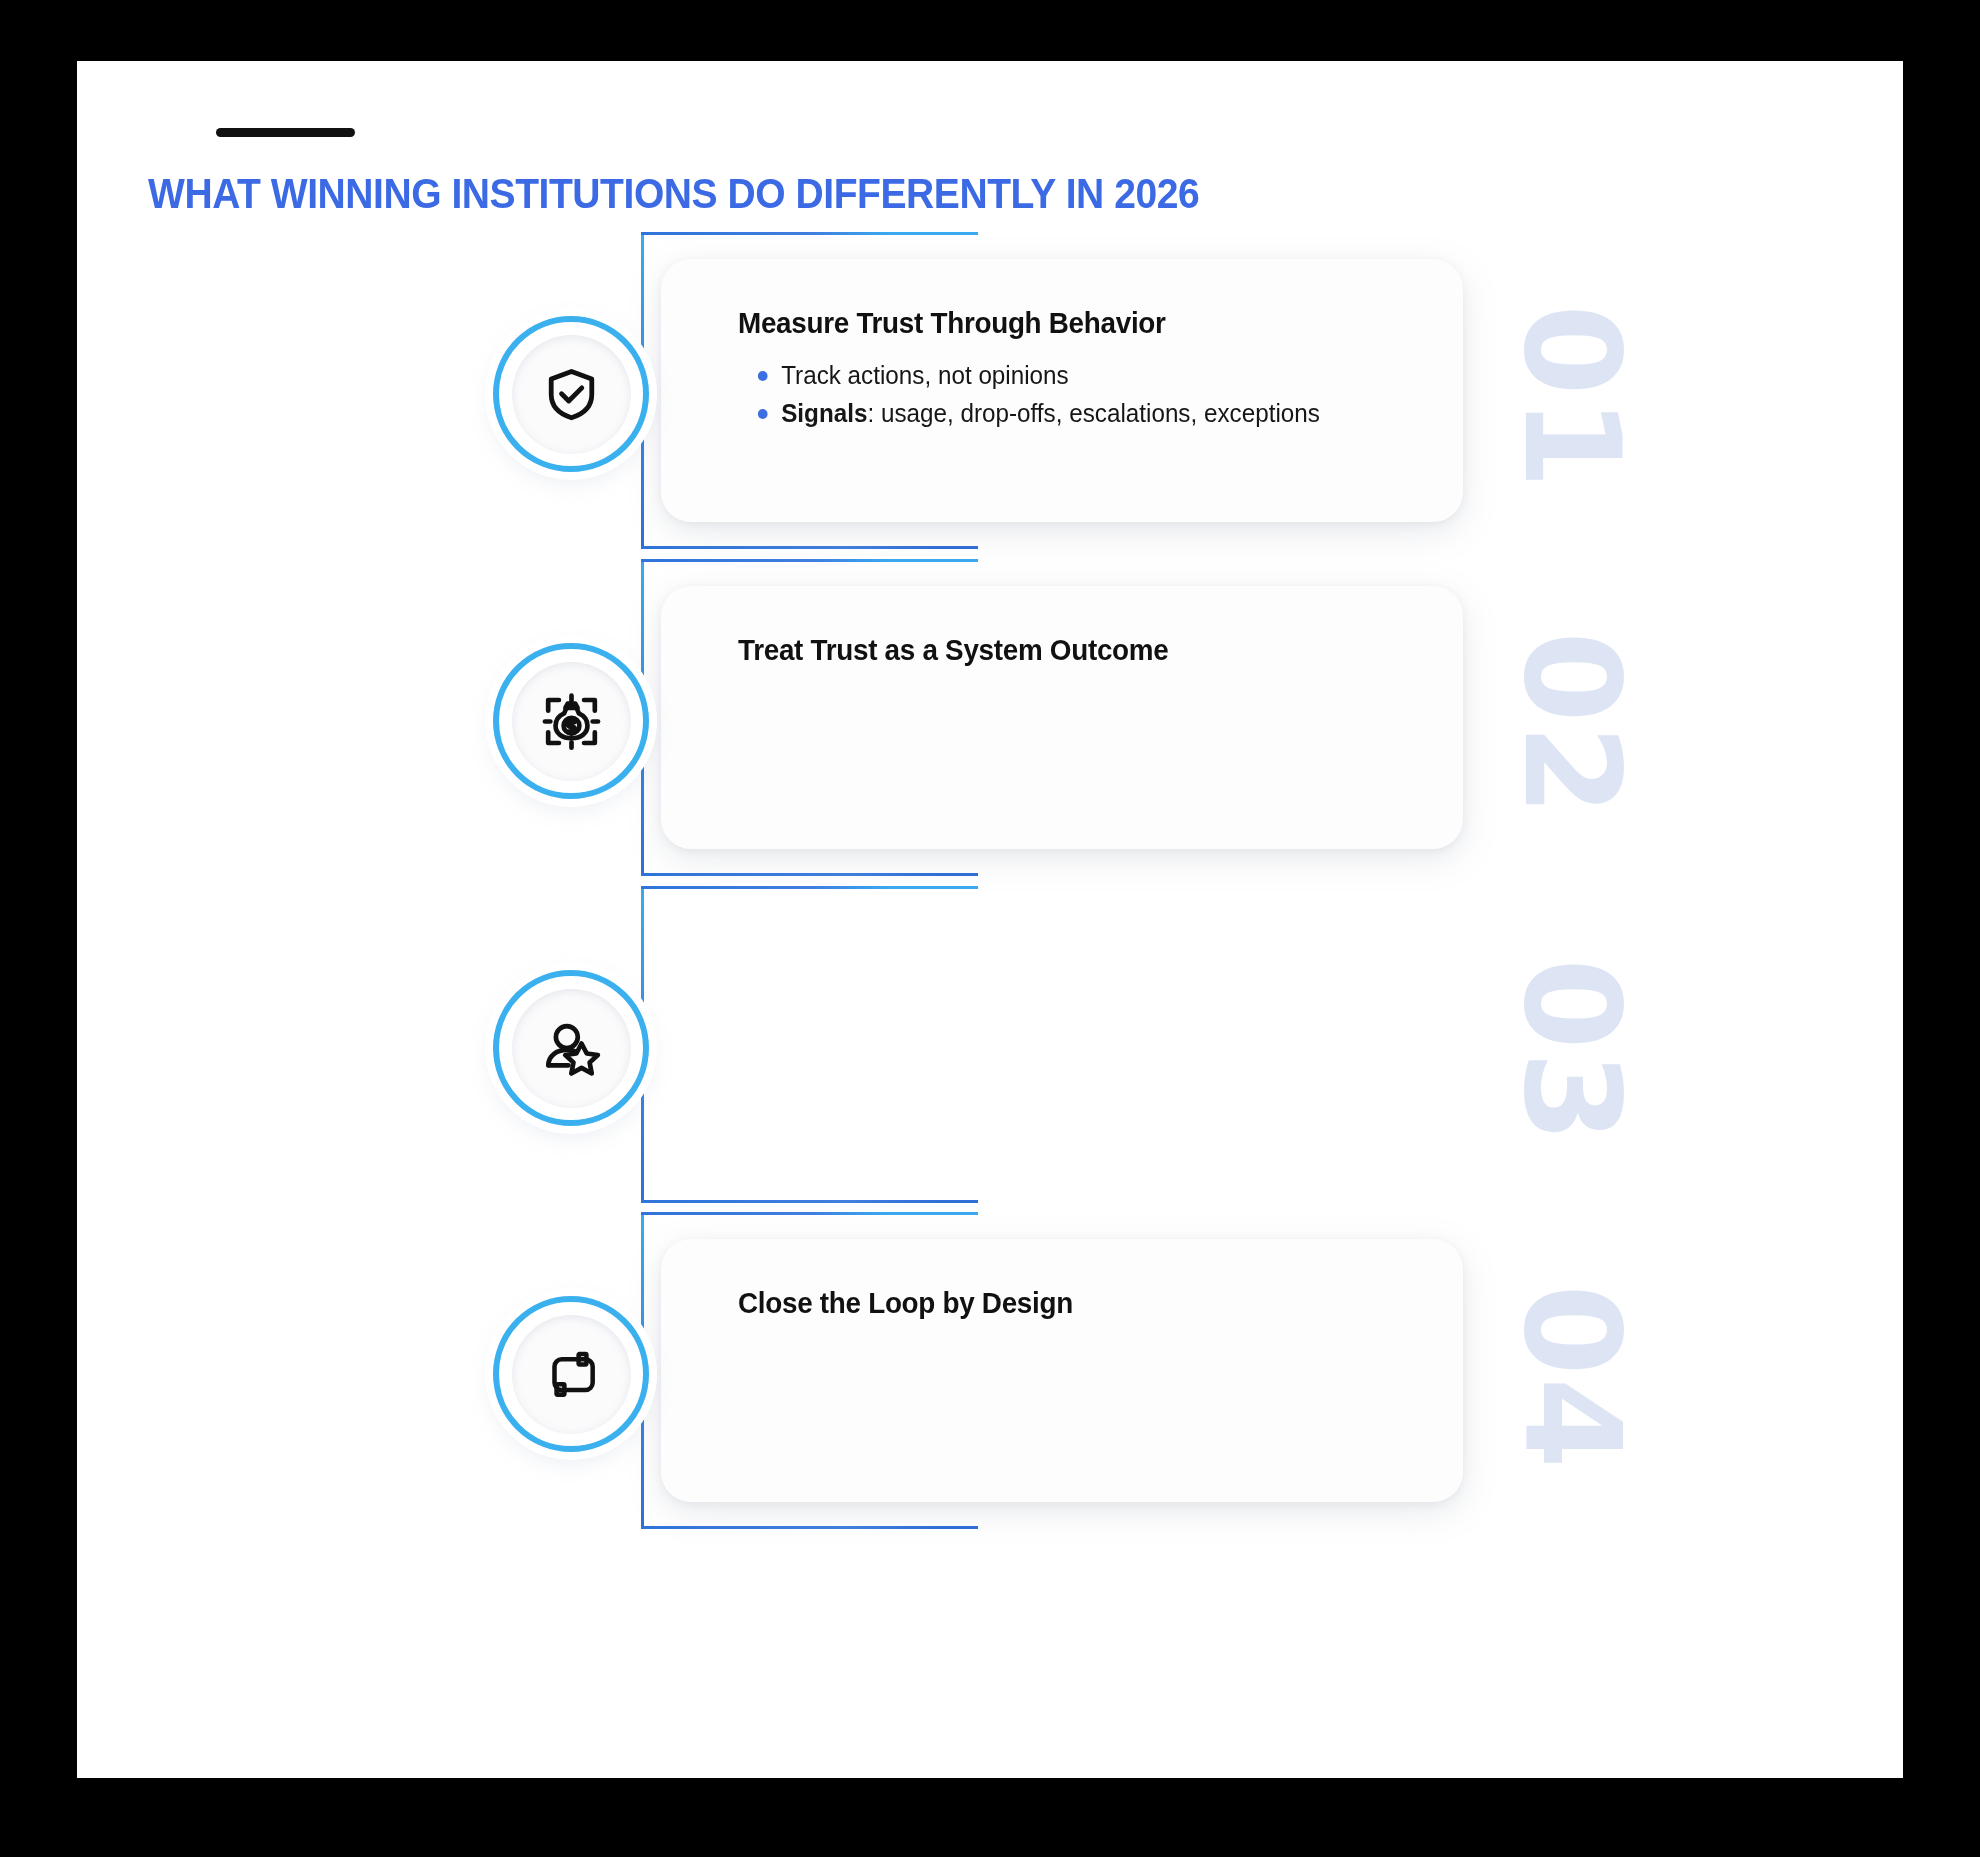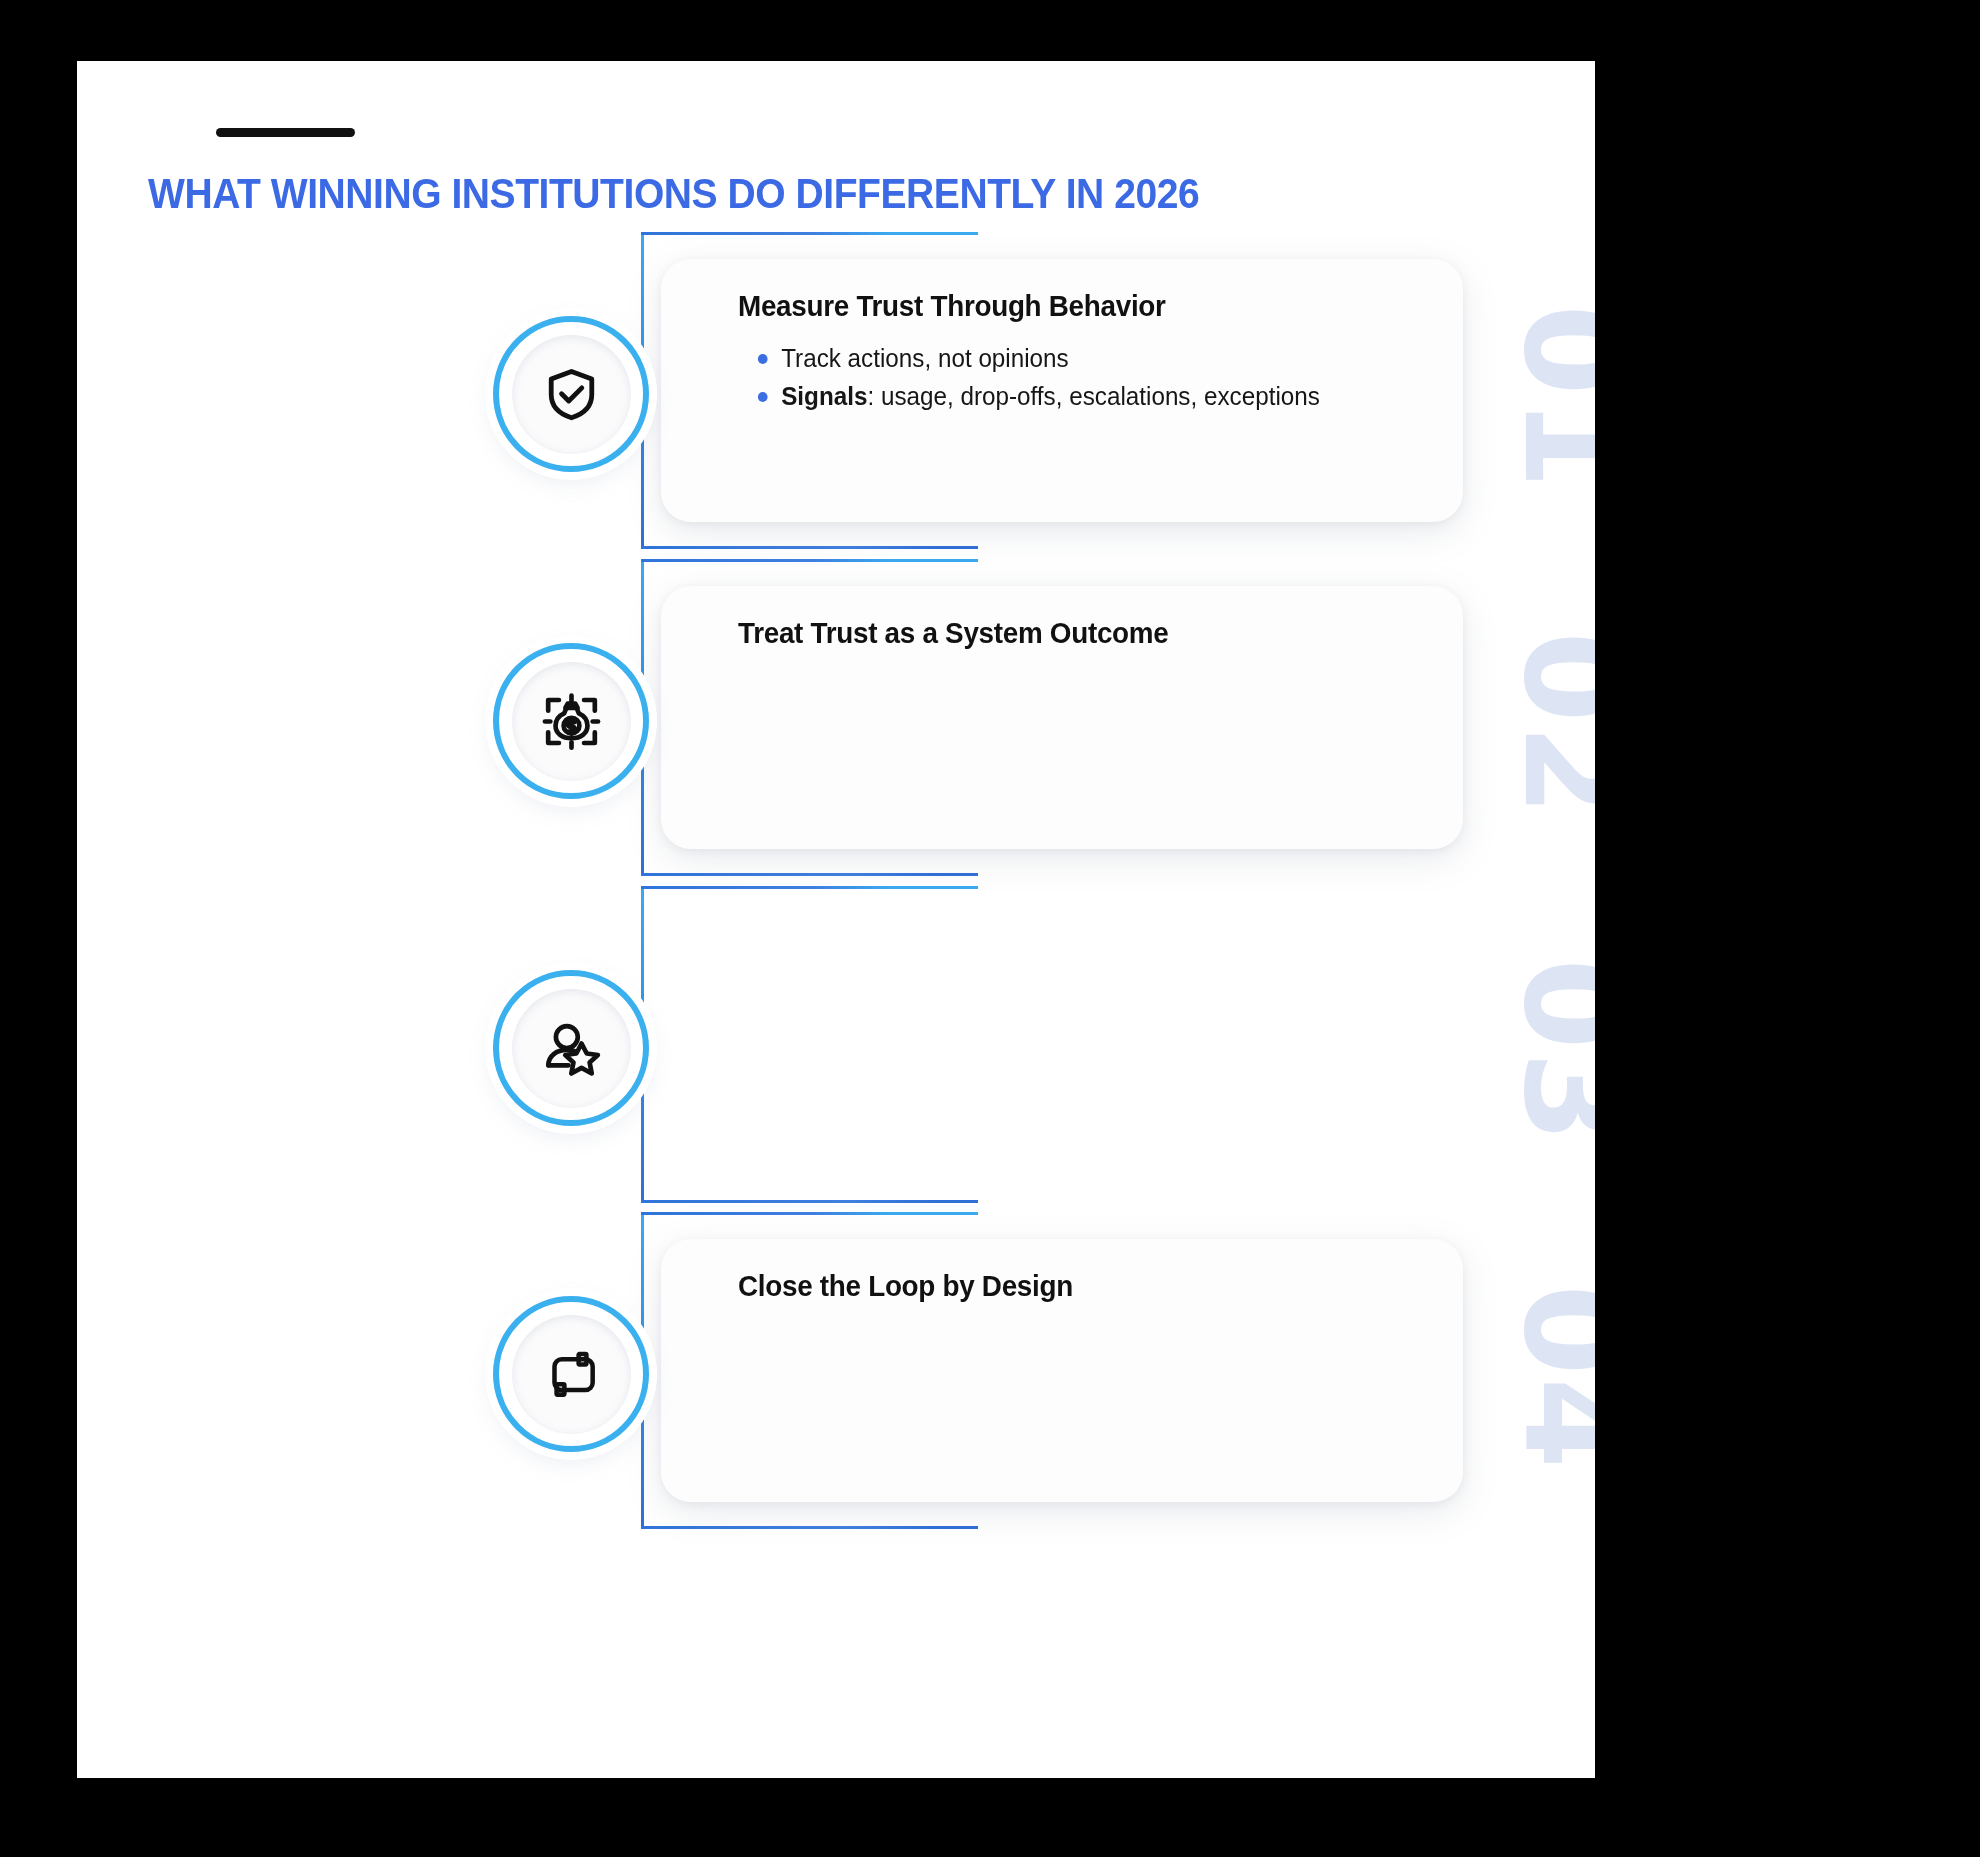--- a/index.html
+++ b/index.html
@@ -18,21 +18,21 @@
   #page {
     position: relative;
     width: 1980px;
     height: 1857px;
     background: #000000;
   }
   #canvas {
     position: absolute;
     left: 77px;
     top: 61px;
-    width: 1518px;
+    width: 1826px;
     height: 1717px;
     background: #ffffff;
     overflow: hidden;
   }
 
   
   #header-rule {
     position: absolute;
     left: 139px;
     top: 67px;
@@ -114,21 +114,21 @@
     width: 802px;
     height: 263px;
     background: #fdfdfd;
     border-radius: 30px;
     box-shadow: 0 10px 34px rgba(120,130,150,0.17),
                 0 2px 8px rgba(120,130,150,0.10);
   }
   .card-inner {
     position: absolute;
     left: 77px;
-    top: 31px;
+    top: 48px;
     right: 34px;
   }
   .card-title {
     font-size: 29px;
     font-weight: 700;
     color: #111111;
     letter-spacing: -0.3px;
     margin-bottom: 16px;
     transform: scaleX(0.96);
     transform-origin: left center;

